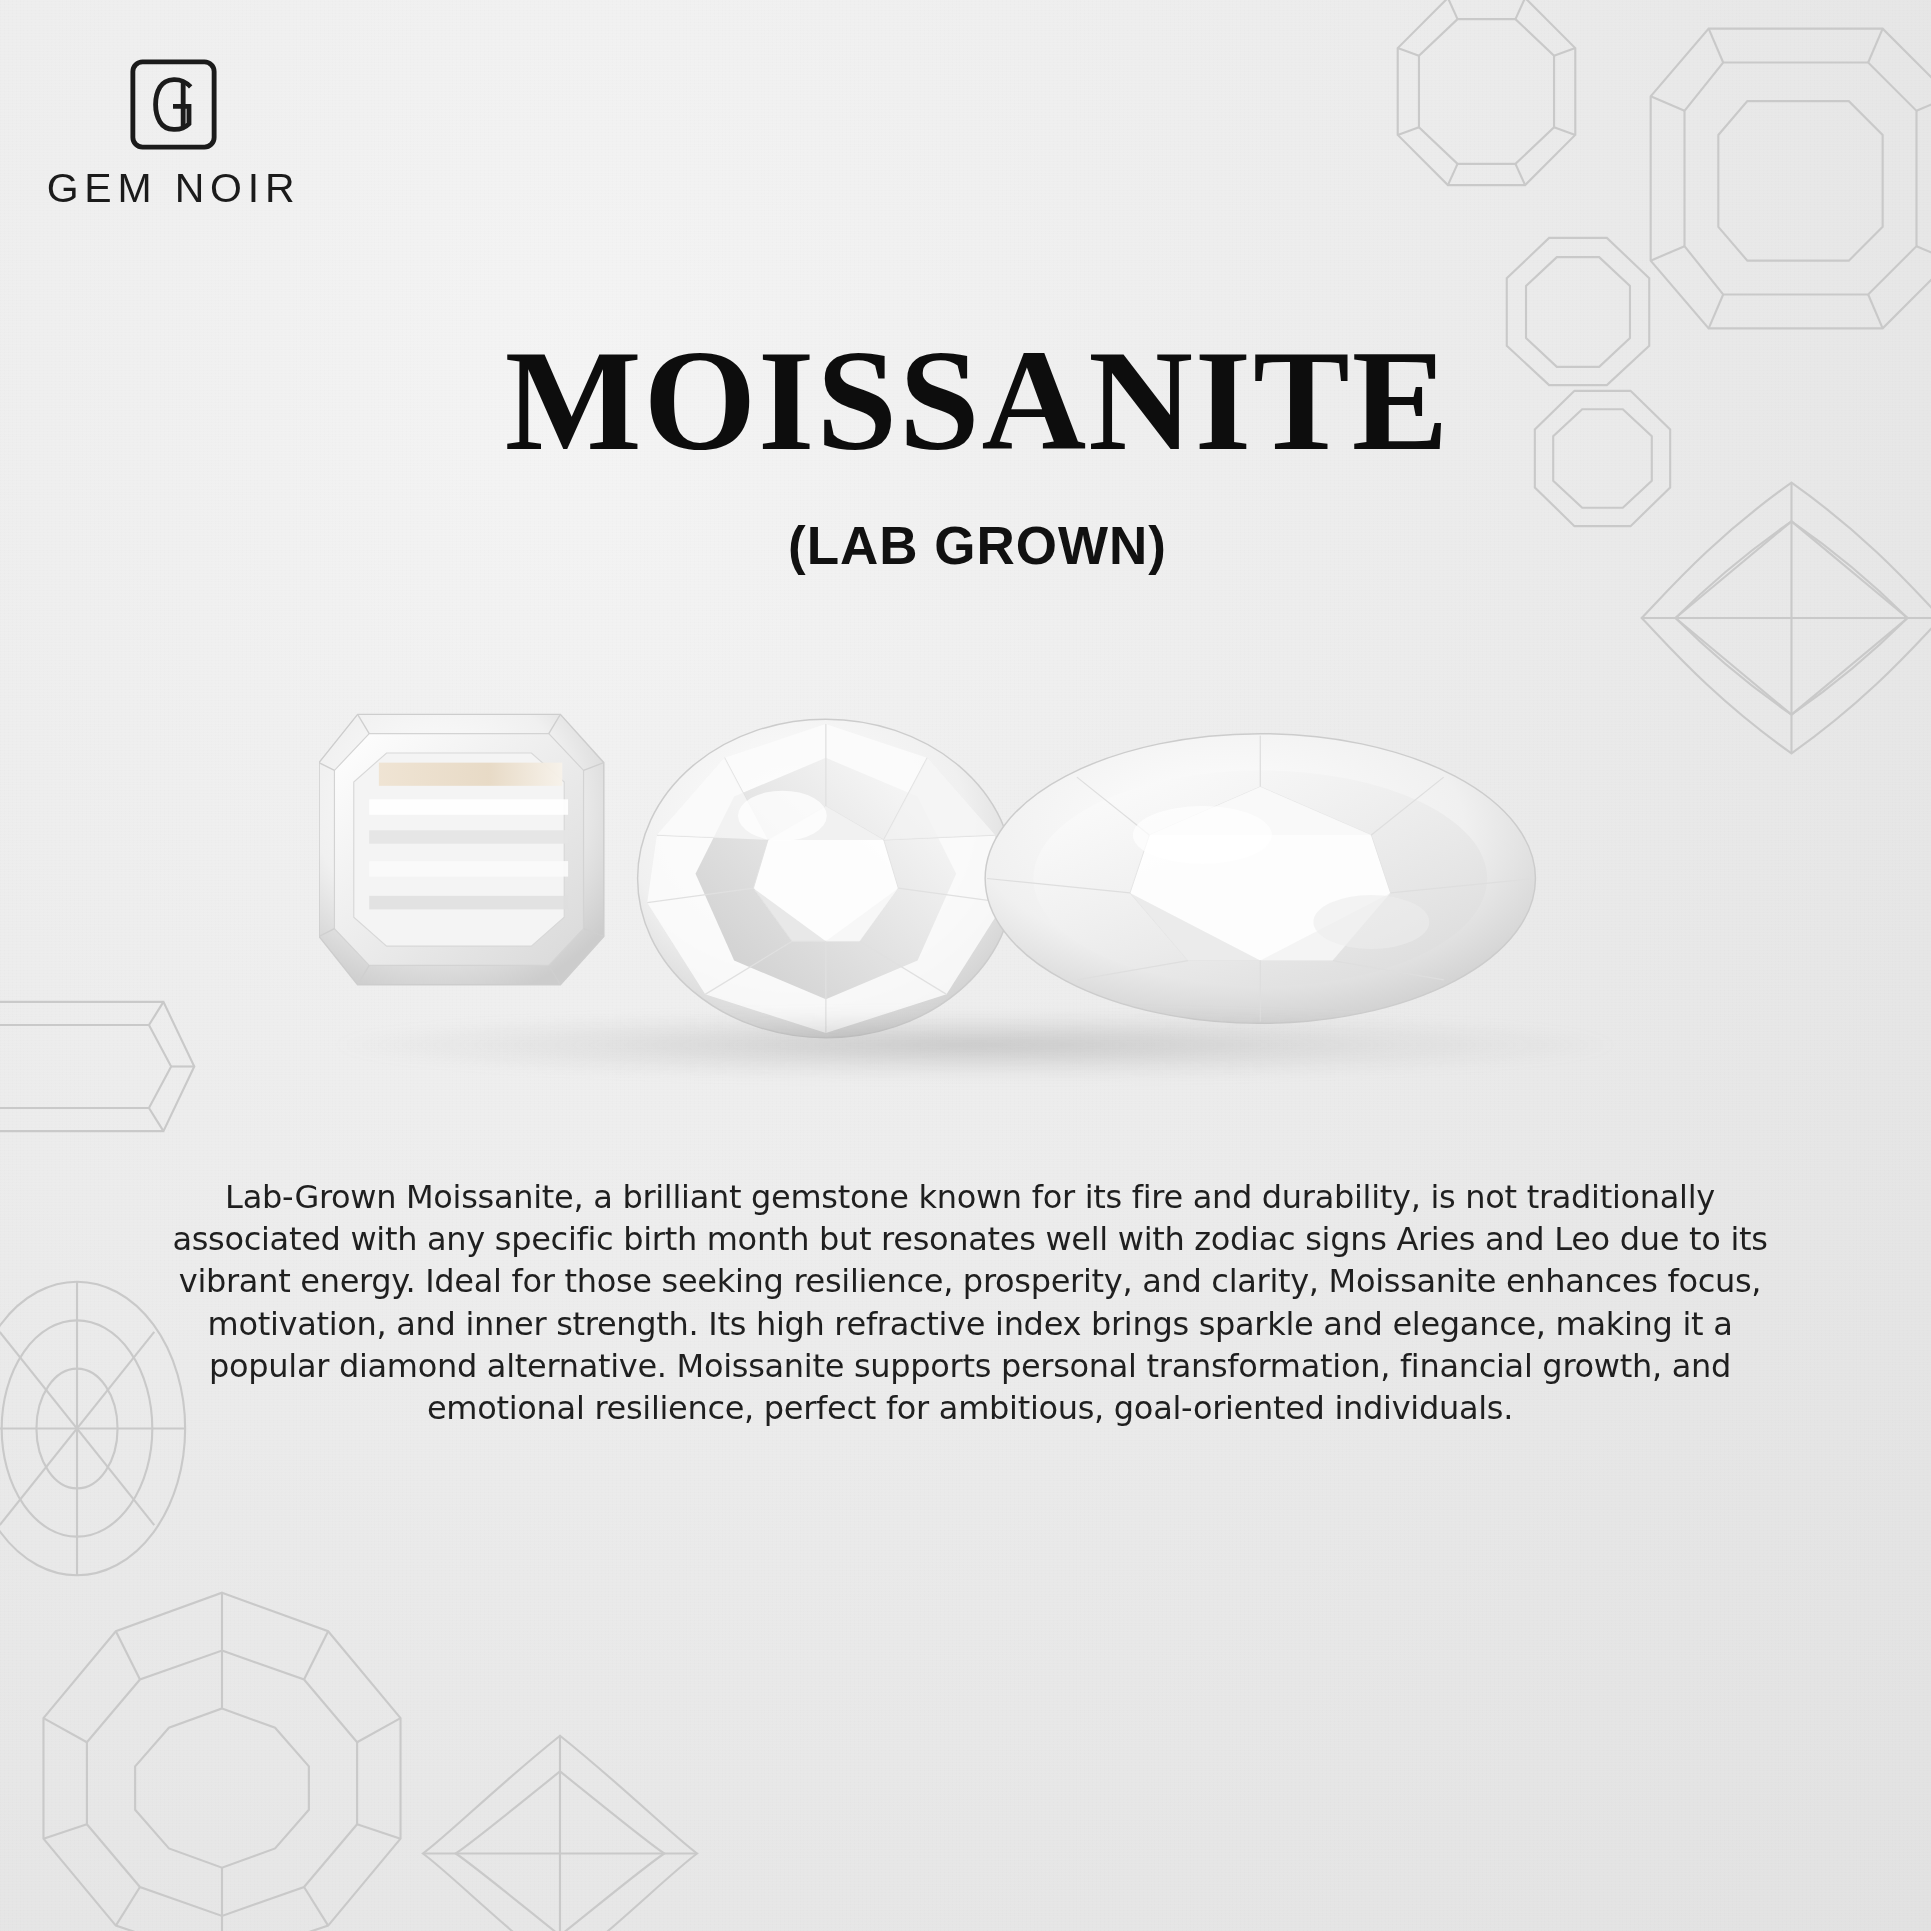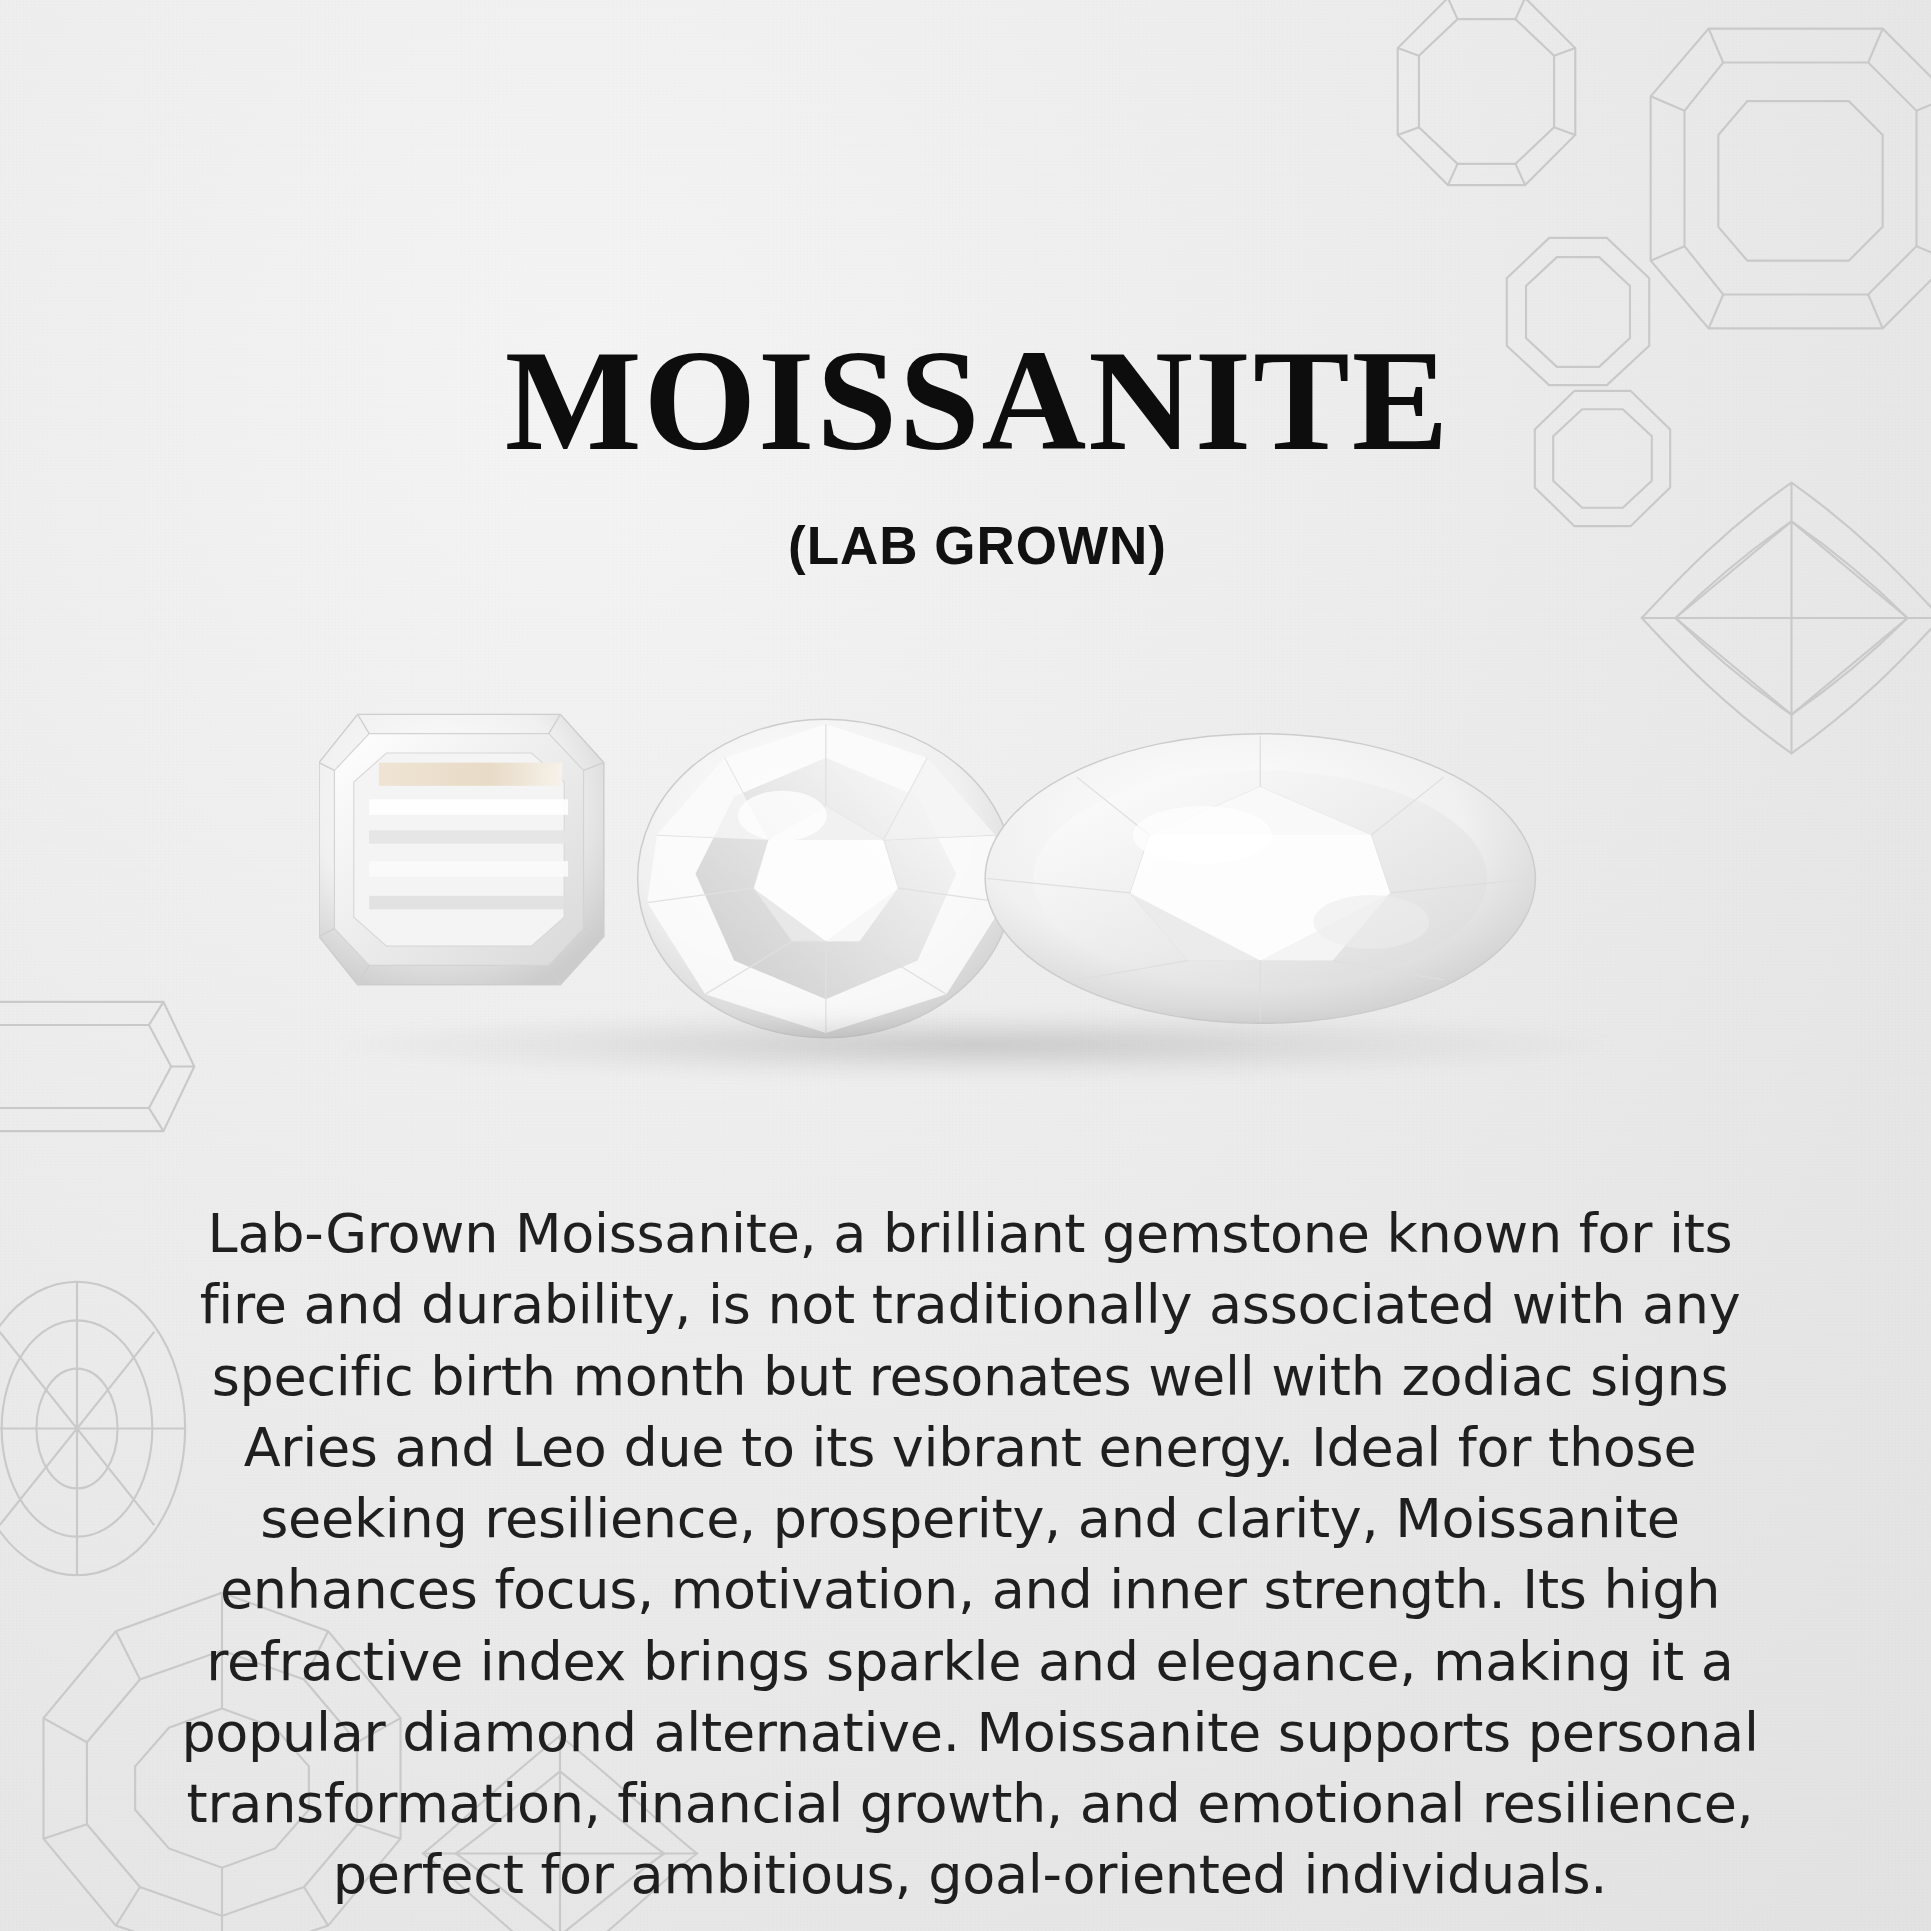--- a/index.html
+++ b/index.html
@@ -118,21 +118,21 @@
   }
 
   
   #description {
     position: absolute;
     top: 1144px;
     left: 159px;
     width: 1622px;
     text-align: center;
     font-family: "DejaVu Sans", sans-serif;
-    font-size: 54px;
+    font-size: 32px;
     line-height: 1.32;
     color: #1f1f1f;
     letter-spacing: -0.3px;
   }
 </style>
 </head>
 <body>
 
 <div id="poster">
 
@@ -226,20 +226,28 @@
     </svg>
 
     <svg style="left:415px; top:1728px;" width="290" height="251" viewBox="0 0 300 260">
       <path d="M150 8 C215 60 265 110 292 130 C265 150 215 200 150 252 C85 200 35 150 8 130 C35 110 85 60 150 8 Z"></path>
       <path d="M150 45 C200 85 240 118 258 130 C240 142 200 175 150 215 C100 175 60 142 42 130 C60 118 100 85 150 45 Z"></path>
       <line x1="8" y1="130" x2="292" y2="130"></line>
       <line x1="150" y1="8" x2="150" y2="252"></line>
     </svg>
   </div>
 
+  <div id="brand">
+    <svg id="brand-mark" viewBox="0 0 92 96">
+      <rect x="4" y="4" width="84" height="88" rx="10" ry="10" fill="none" stroke="#1b1b1b" stroke-width="5"></rect>
+      <path d="M62 28 C54 20 38 20 32 30 C26 40 26 56 32 66 C38 76 54 76 62 68 L62 50 L48 50" fill="none" stroke="#1b1b1b" stroke-width="5" stroke-linecap="square"></path>
+      <line x1="56" y1="24" x2="56" y2="72" stroke="#1b1b1b" stroke-width="5"></line>
+    </svg>
+    <div id="brand-name">GEM NOIR</div>
+  </div>
 
   <div id="headline-block">
     <h1 id="title">MOISSANITE</h1>
     <div id="subtitle">(LAB GROWN)</div>
   </div>
 
   <div id="gems">
     <div id="gem-shadow"></div>
 
     <svg width="1313" height="367" viewBox="0 0 1360 380">

